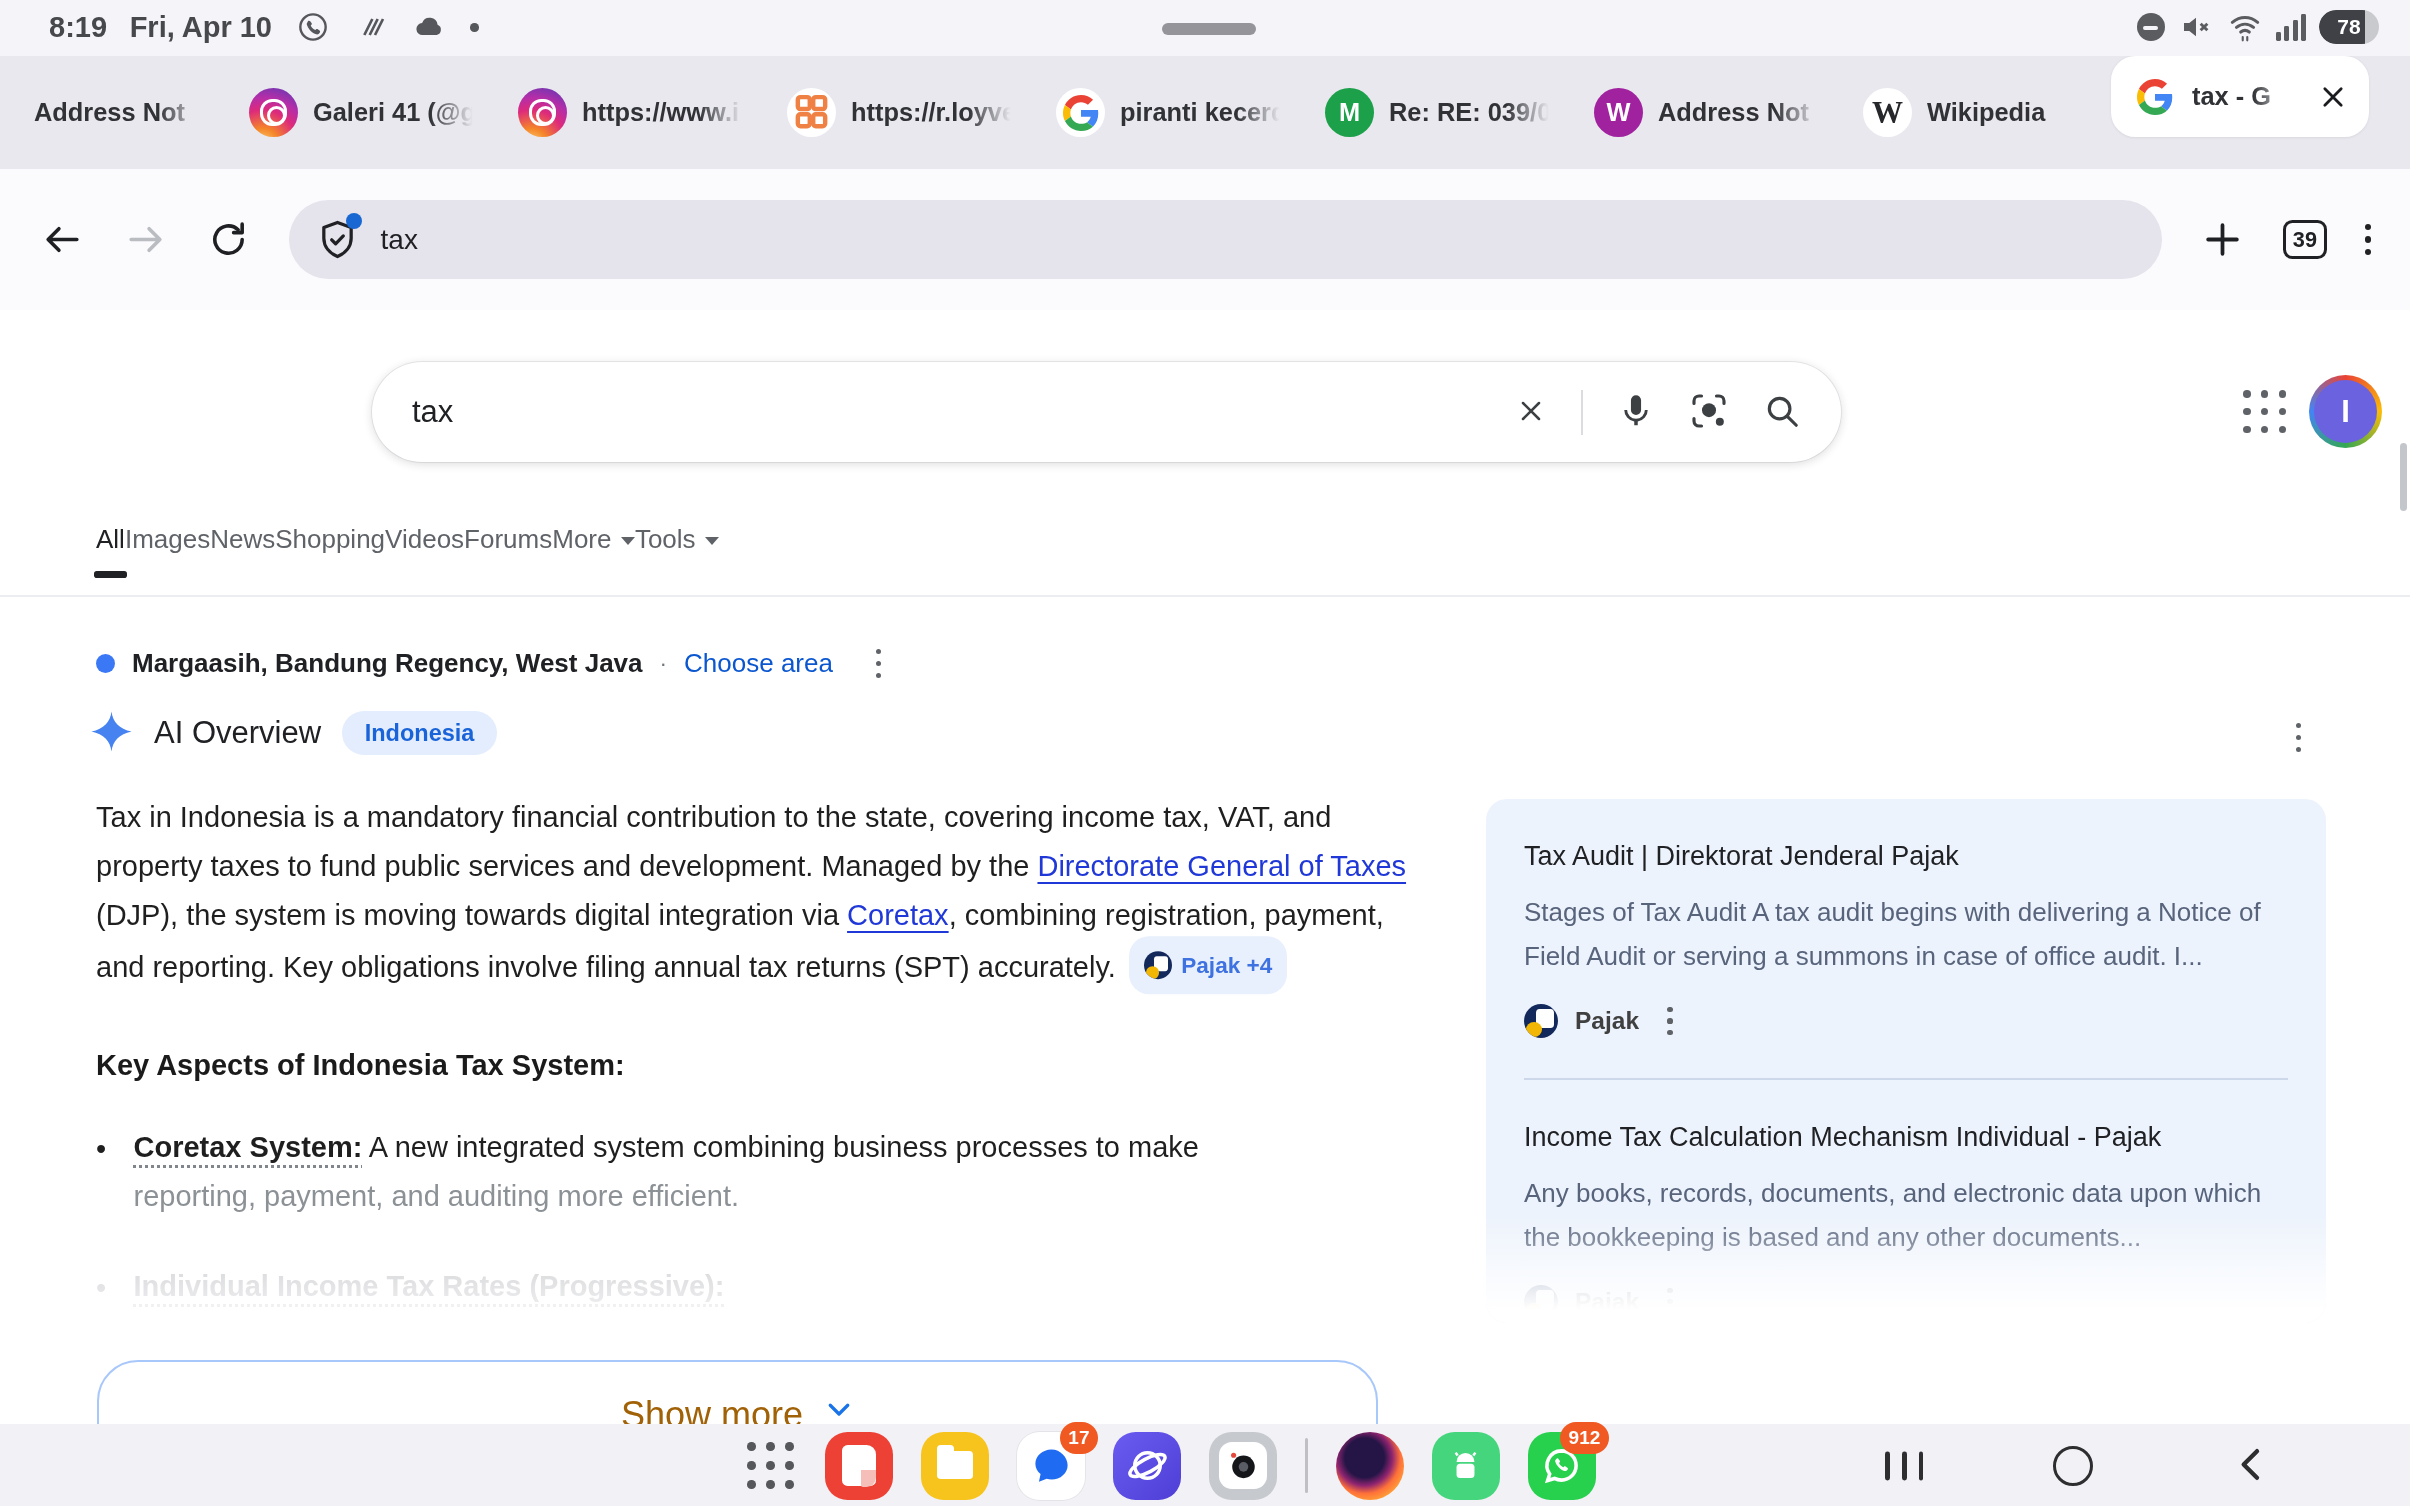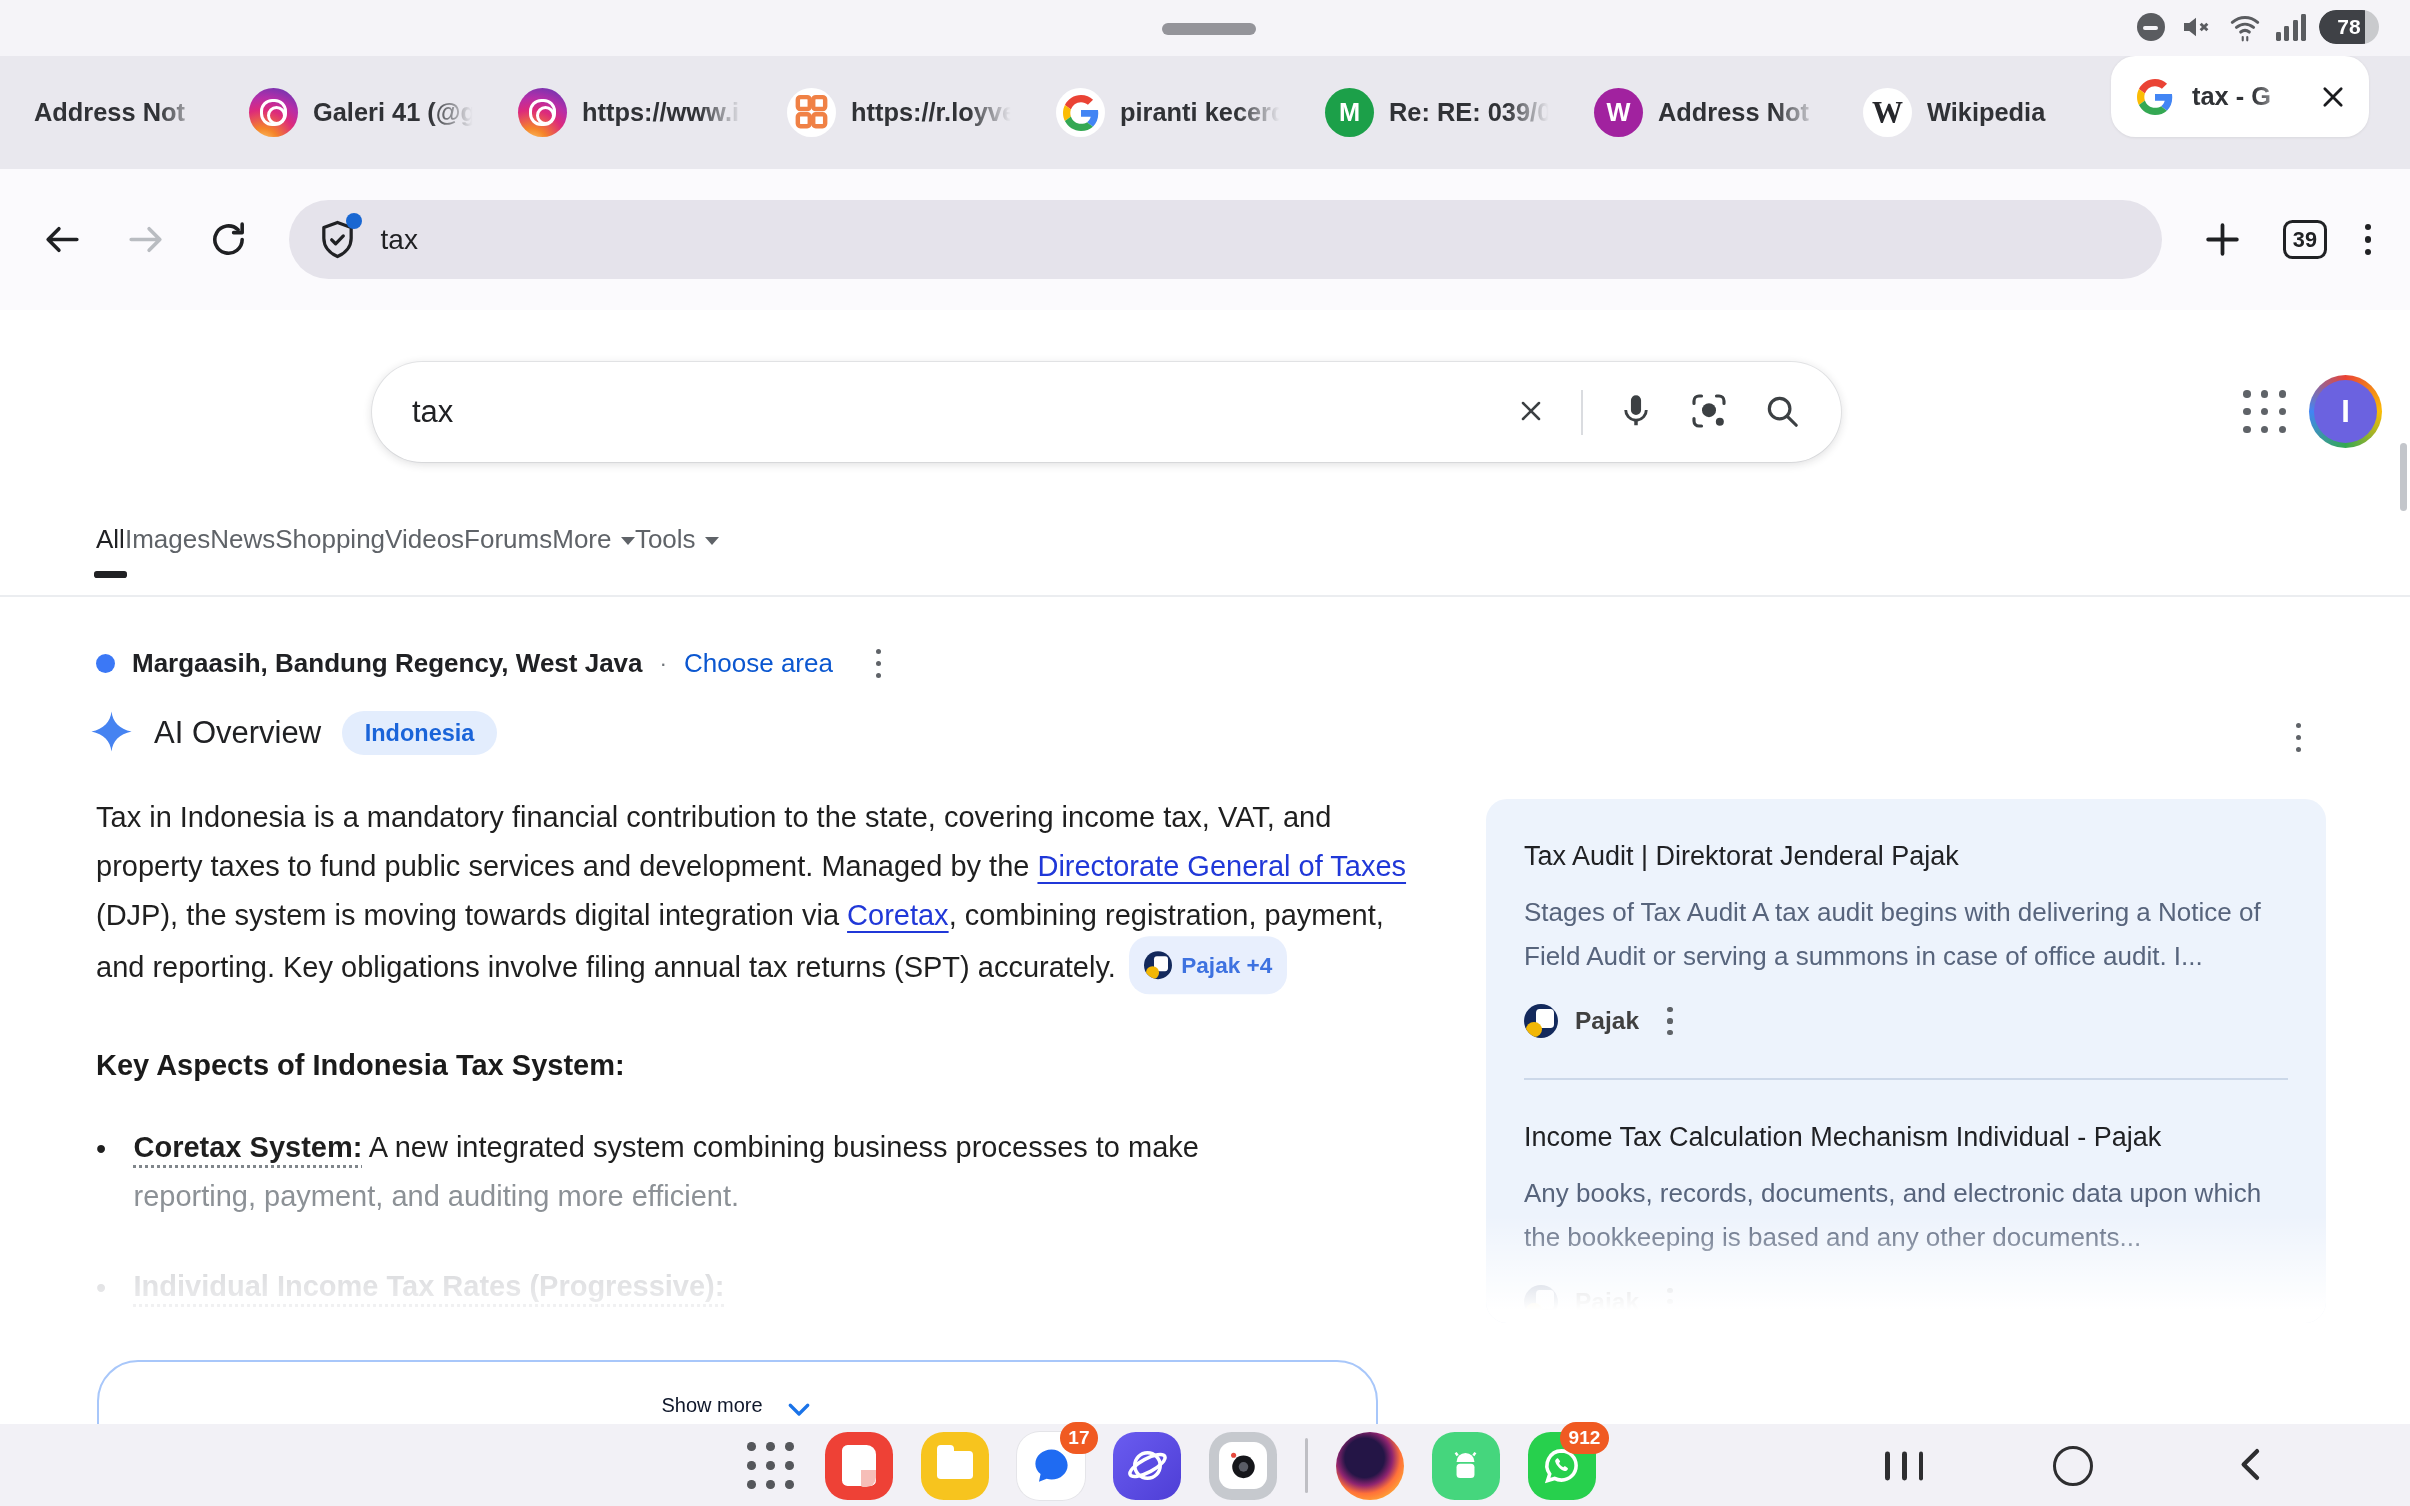--- a/index.html
+++ b/index.html
@@ -106,21 +106,21 @@
   .sec-heading { margin-top:51px; font-size:29px; font-weight:bold; color:#1b1b1b; }
   .bullet { display:flex; gap:24.5px; margin-top:41px; font-size:29px; line-height:49px; color:#1f1f1f; }
   .bullet .b-dot { flex:none; width:13px; padding-top:1.9px; }
   .term { font-weight:bold; text-decoration:underline dotted; text-decoration-thickness:2.8px; text-decoration-color:#80868b; text-underline-offset:7.5px; }
   .b-line2 { display:block; color:#8c9196; }
   .bullet--faded, .bullet--faded .term { color:#d3d4d7; text-decoration-color:#dddee0; }
 
   .fade-overlay { position:absolute; left:0; top:942px; width:1424px; height:111px; background:linear-gradient(180deg, rgba(255,255,255,0), #fff 82%); pointer-events:none; }
   .show-more { position:absolute; left:97px; top:1049px; width:1281px; height:141px; background:#fff; border:2.4px solid #a8c7fa; border-radius:41px;
       display:flex; justify-content:center; align-items:flex-start; padding-top:32px; gap:21px; cursor:pointer; }
-  .show-more .sm-label { font-size:20px; font-weight:500; color:#0f172a; }
+  .show-more .sm-label { font-size:36px; font-weight:500; color:#a16207; }
 
   .rail { position:absolute; left:1486px; top:488px; width:840px; height:524px; background:#edf3fc; border-radius:21px; overflow:hidden; }
   .rail::after { content:""; position:absolute; left:0; right:0; bottom:0; height:108px; background:linear-gradient(180deg, rgba(237,243,252,0), #fff 88%); pointer-events:none; }
   .card { padding:38px 38px 0; }
   .card-title { font-size:27px; color:#202124; line-height:38px; cursor:pointer; }
   .card-snippet { margin-top:15px; font-size:26px; color:#57647c; line-height:44px; }
   .card-src { margin-top:26px; display:flex; align-items:center; gap:17px; }
   .card-src .pajak-ico { width:34px; height:34px; }
   .card-src .src-name { font-size:24.5px; color:#404040;font-weight:bold; }
   .card-src .kebab { margin-left:11.3px; cursor:pointer; }
@@ -154,20 +154,41 @@
   .nav-btn { position:absolute; top:50%; transform:translateY(-50%); cursor:pointer; }
   .nav-recents { left:1885px; display:flex; gap:12.2px; }
   .nav-recents span { width:4.7px; height:29px; background:#2e2e30; border-radius:2.4px; }
   .nav-home { left:2053px; width:40px; height:40px; border:3.3px solid #2e2e30; border-radius:50%; }
   .nav-back { left:2232px; }
 </style>
 </head>
 <body>
 
 <div class="status-bar">
+  <div class="status-left">
+    <span class="status-time">8:19</span>
+    <span class="status-date">Fri, Apr 10</span>
+    <span class="st-ico">
+      <svg viewBox="0 0 24 24" fill="none" stroke="#55575c" stroke-width="1.8">
+          <circle cx="12" cy="12" r="9.5"></circle>
+          <path fill="#55575c" stroke="none" d="M8.2 7.6c.5-.5 1.3-.4 1.7.1l1 1.3c.3.4.3 1-.1 1.4l-.5.5c.3.7.8 1.4 1.4 2 .6.6 1.3 1.1 2 1.4l.5-.5c.4-.4 1-.4 1.4-.1l1.3 1c.5.4.6 1.2.1 1.7l-.6.6c-.5.5-1.2.7-1.9.5-1.6-.5-3.1-1.4-4.4-2.7-1.3-1.3-2.2-2.8-2.7-4.4-.2-.7 0-1.4.5-1.9z"></path>
+        </svg>
+    </span>
+    <span class="st-ico">
+      <svg viewBox="0 0 24 24" stroke="#55575c" stroke-width="2" fill="none">
+          <path d="M7 18L13 6M11 18L17 6M15 18L21 6"></path>
+        </svg>
+    </span>
+    <span class="st-ico">
+      <svg viewBox="0 0 24 24" fill="#55575c">
+          <path d="M6.5 18a4.5 4.5 0 0 1-.4-9 6 6 0 0 1 11.6 1.4A4 4 0 0 1 17 18z"></path>
+        </svg>
+    </span>
+    <span class="tiny-dot"></span>
+  </div>
   <div class="handle"></div>
   <div class="status-right">
     <span class="dnd"></span>
     <span class="st-ico">
       <svg viewBox="0 0 24 24">
           <path fill="#5a5c60" d="M3 9v6h4l5 4V5L7 9H3z"></path>
           <path d="M15.5 9.5l5 5M20.5 9.5l-5 5" stroke="#5a5c60" stroke-width="2.2" fill="none"></path>
         </svg>
     </span>
     <span class="st-ico">

